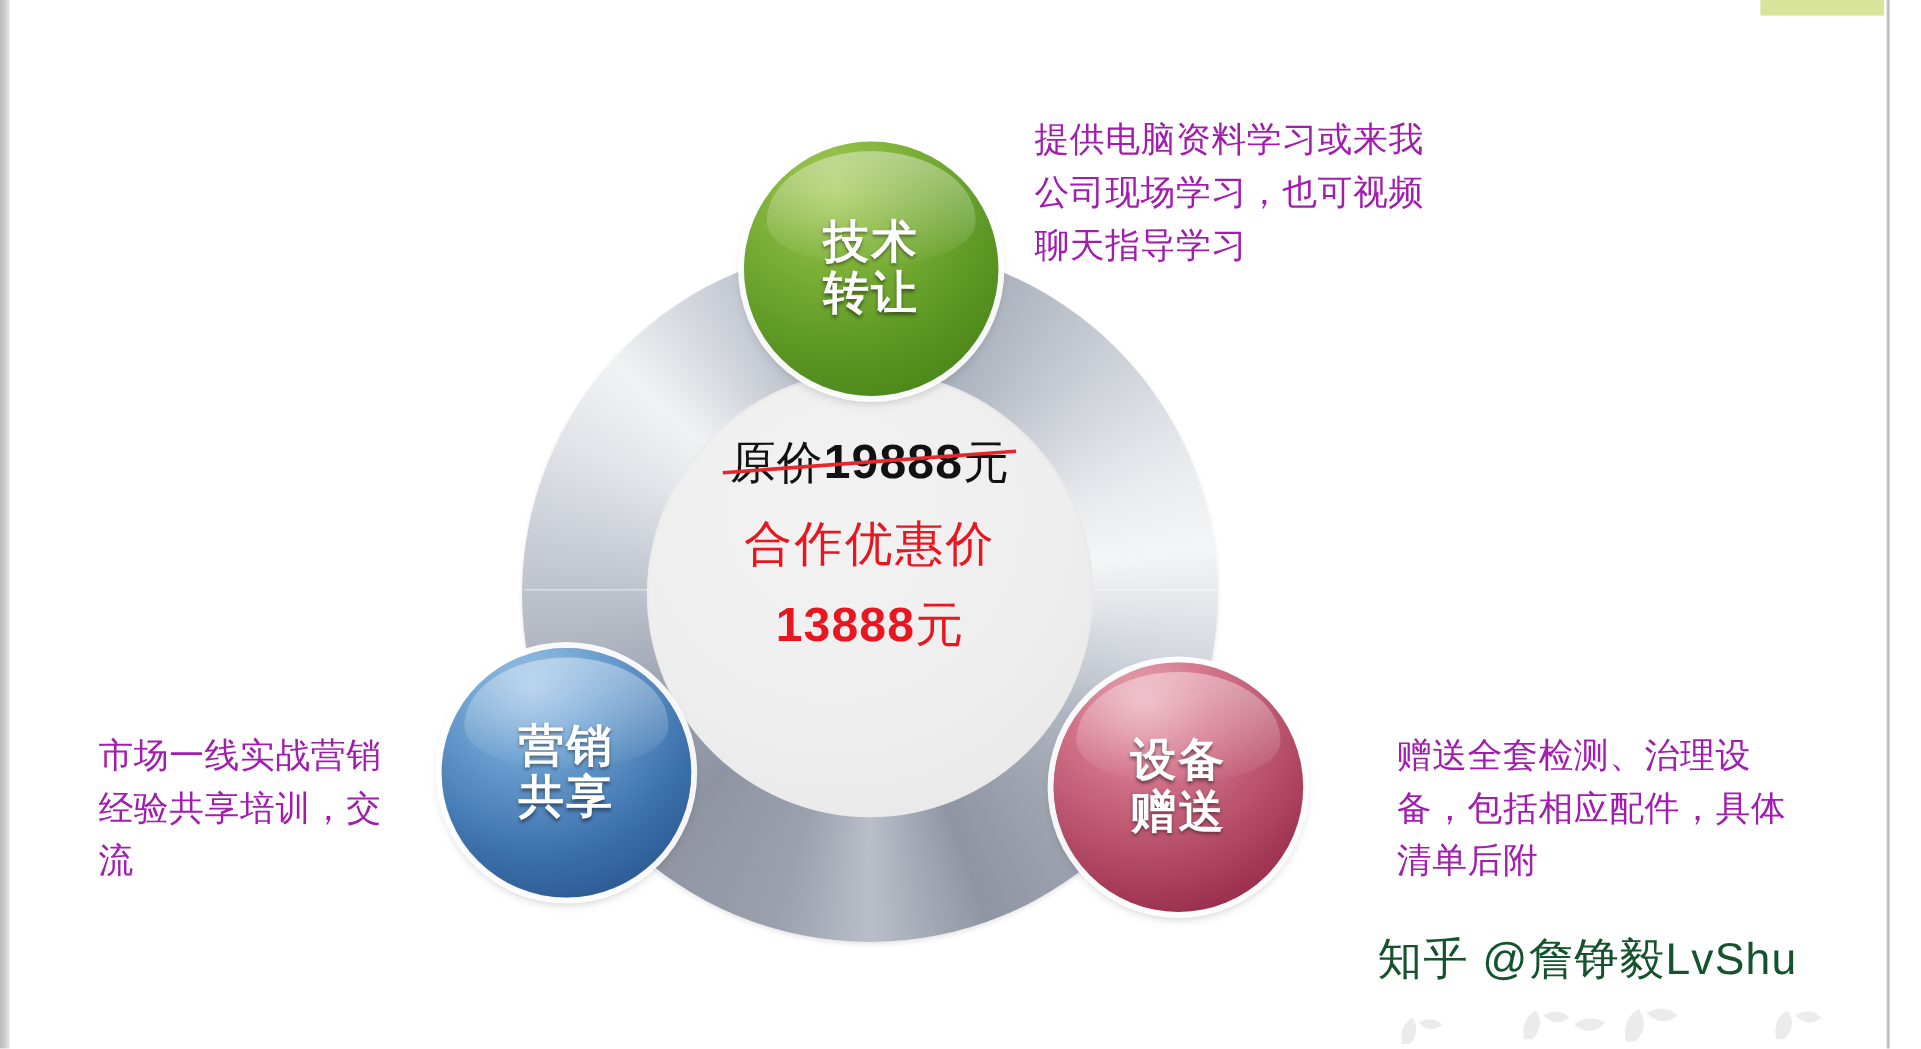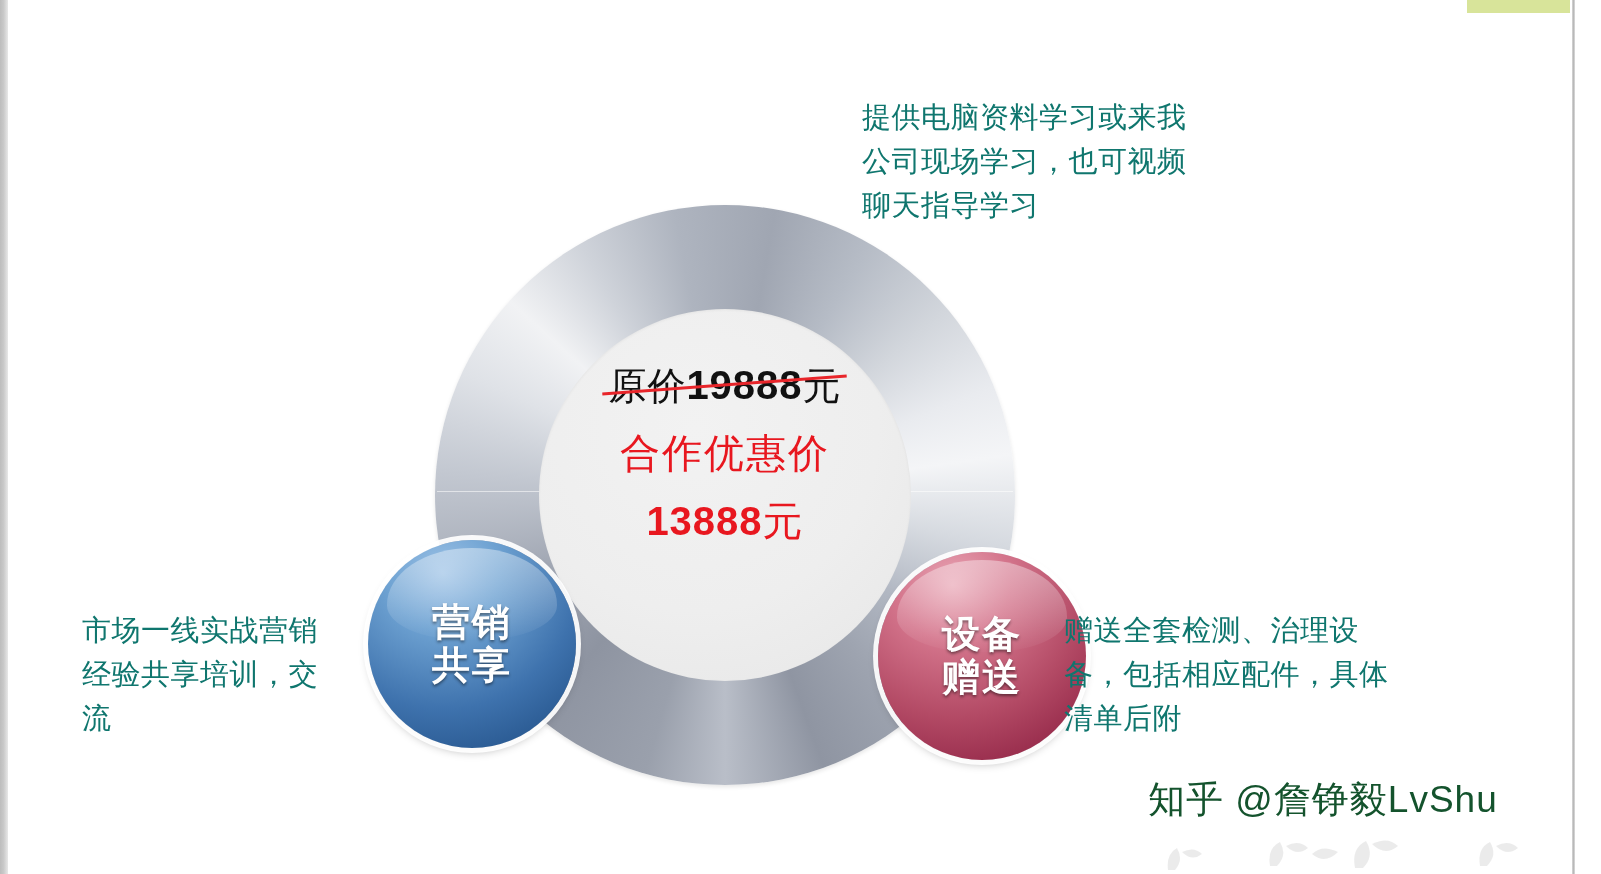--- a/index.html
+++ b/index.html
@@ -199,26 +199,26 @@
     background:
       radial-gradient(circle at 36% 16%, #e9a7b6 0%, #d4758c 26%, #b34a65 60%, #86193c 100%);
   }
 
   
   .caption {
     position: absolute;
     font-family: "Liberation Serif", "DejaVu Serif", serif;
     font-size: 29px;
     line-height: 1.52;
-    color: #0f766e;
+    color: #a21caf;
     letter-spacing: 0.5px;
   }
   .caption-top    { left: 862px; top: 95px;  width: 345px; }
   .caption-left   { left: 82px;  top: 608px; width: 262px; }
-  .caption-right  { left: 1064px; top: 608px; width: 330px; }
+  .caption-right  { left: 1164px; top: 608px; width: 330px; }
 
   
   .watermark {
     position: absolute;
     left: 1148px; top: 775px;
     font-family: "Liberation Sans", "DejaVu Sans", sans-serif;
     font-size: 37px;
     color: #14532d;
     letter-spacing: 1px;
     white-space: nowrap;
@@ -247,20 +247,26 @@
     <div class="ring-seam b"></div>
     <div class="ring-hole"></div>
   </div>
 
   <div class="center-text">
     <div class="ct-orig"><span>原价</span><span class="num">19888</span><span>元</span><span class="strike"></span></div>
     <div class="ct-promo">合作优惠价</div>
     <div class="ct-price"><span>13888</span><span class="yuan">元</span></div>
   </div>
 
+  <div class="node node-green">
+    <div class="label">
+      <div>技术</div>
+      <div>转让</div>
+    </div>
+  </div>
 
   <div class="node node-blue">
     <div class="label">
       <div>营销</div>
       <div>共享</div>
     </div>
   </div>
 
   <div class="node node-red">
     <div class="label">

